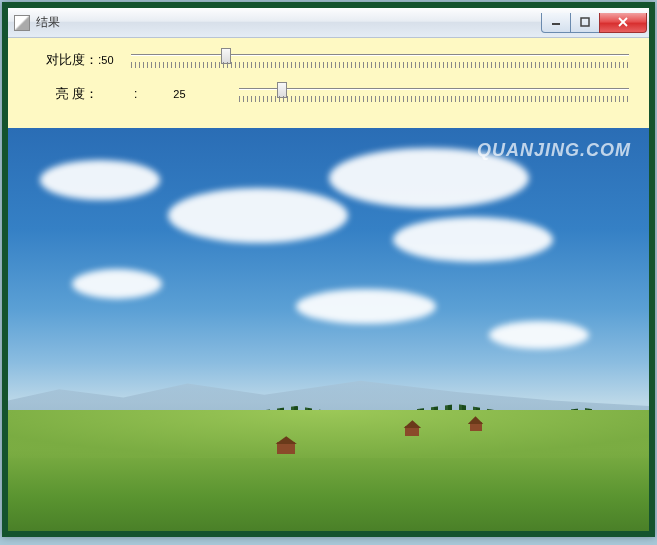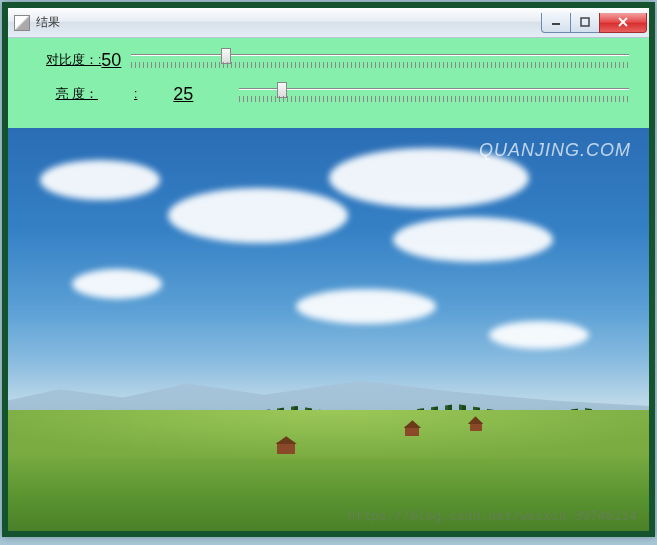--- a/index.html
+++ b/index.html
@@ -48,39 +48,38 @@
     }
     .tb-btn.close {
       width: 48px;
       background: linear-gradient(#f1a0a0, #e65050 45%, #d83030 55%, #e86060);
       border-color: #a03030;
       border-bottom-right-radius: 4px;
     }
     .tb-btn.min { border-bottom-left-radius: 4px; }
     .tb-btn svg { display: block; }
     .controls {
-      background: #86efac;
+      background: #fef9c3;
       padding: 10px 20px 14px 20px;
-      text-decoration: underline;
     }
     .slider-row {
       display: flex;
       align-items: center;
       margin-bottom: 10px;
     }
     .slider-row:last-child { margin-bottom: 8px; gap: 36px; }
     .slider-label {
       width: 70px;
       text-align: right;
       font-size: 13px;
       color: #000;
     }
     .slider-value {
       width: 30px;
-      font-size: 18px;
+      font-size: 11px;
       color: #000;
     }
     .slider-track {
       flex: 1;
       height: 24px;
       position: relative;
       cursor: pointer;
     }
     .slider-line {
       position: absolute;
@@ -153,21 +152,21 @@
     .hut::before {
       content: ''; position: absolute;
       top: -6px; left: -2px; right: -2px; height: 8px;
       background: #6a3a1a;
       clip-path: polygon(50% 0, 100% 100%, 0 100%);
     }
     .watermark {
       position: absolute;
       top: 12px; right: 18px;
       color: rgba(255,255,255,0.7);
-      font-weight: normal;
+      font-weight: bold;
       font-size: 18px;
       letter-spacing: 1px;
       font-style: italic;
     }
     .blog-watermark {
       position: absolute;
       bottom: 8px; right: 12px;
       color: rgba(120,120,120,0.5);
       font-size: 13px;
       font-family: monospace;
@@ -233,15 +232,14 @@
     <div class="cloud" style="top:40%;left:45%;width:140px;height:35px"></div>
     <div class="cloud" style="top:48%;left:75%;width:100px;height:28px"></div>
     <div class="mountains"></div>
     <div class="trees"></div>
     <div class="grass"></div>
     <div class="hill"></div>
     <div class="hut" style="top:78%;left:42%"></div>
     <div class="hut" style="top:74%;left:62%;width:14px;height:10px"></div>
     <div class="hut" style="top:73%;left:72%;width:12px;height:9px"></div>
     <div class="watermark">QUANJING.COM</div>
-    <div class="blog-watermark">https://blog.csdn.net/weixin_39746114</div>
   </div>
 </div>
 
 </body></html>

